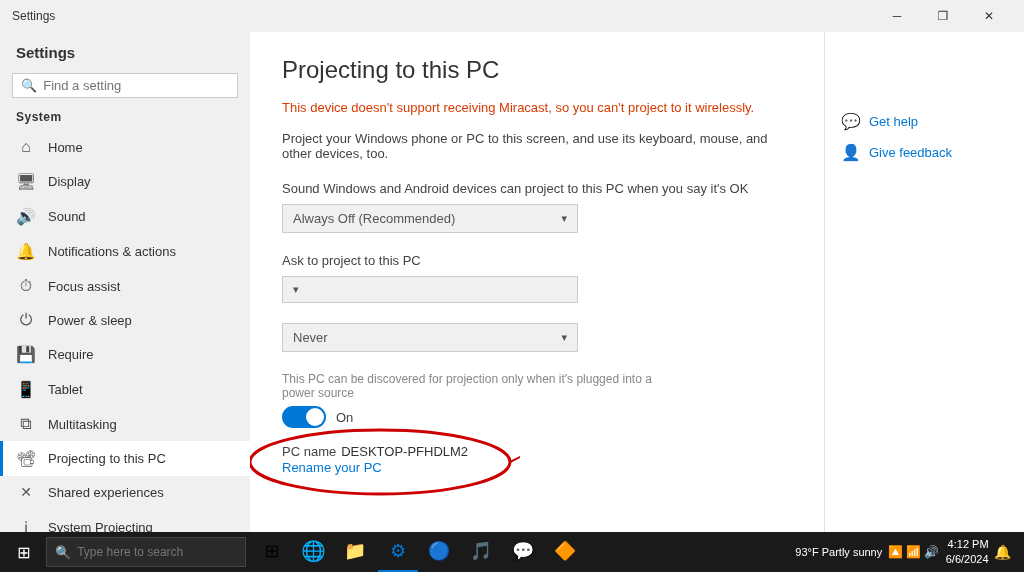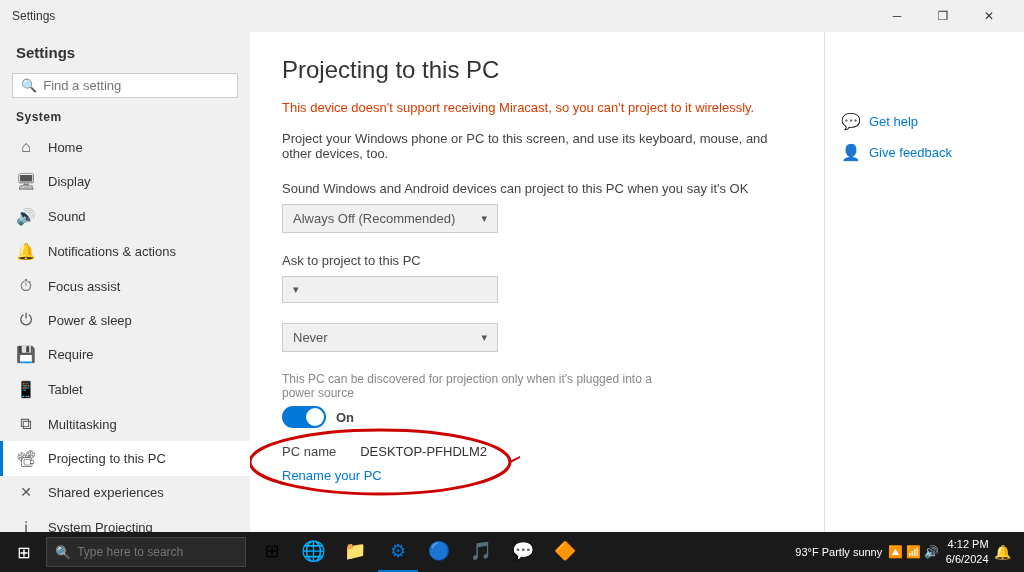--- a/index.html
+++ b/index.html
@@ -140,40 +140,39 @@
       max-width: 580px;
     }
 
     .section-label {
       font-size: 13px;
       color: #444;
       margin-bottom: 8px;
     }
 
     .dropdown-box {
-      width: 216px;
+      width: 296px;
       border: 1px solid #ccc;
       background: #f0f0f0;
       padding: 6px 10px;
       display: flex;
       align-items: center;
       justify-content: space-between;
       margin-bottom: 20px;
       color: #555;
       font-size: 13px;
       cursor: pointer;
     }
     .dropdown-arrow { font-size: 11px; color: #555; }
 
     .toggle-row {
       display: flex;
       align-items: center;
       gap: 10px;
       margin-bottom: 16px;
-      font-weight: bold;
     }
     .toggle {
       width: 44px;
       height: 22px;
       background: #0078d7;
       border-radius: 11px;
       display: flex;
       align-items: center;
       padding: 2px;
       cursor: pointer;
@@ -183,22 +182,21 @@
       width: 18px;
       height: 18px;
       background: white;
       border-radius: 50%;
     }
     .toggle-label { font-size: 13px; color: #444; }
 
     .pc-info-row {
       display: flex;
       align-items: flex-start;
-      gap: 24px;
-      margin-bottom: 8px;
+      gap: 5px;
     }
     .pc-name-label { font-size: 13px; color: #444; }
     .pc-name-value { font-size: 13px; color: #333; font-weight: 500; }
 
     .rename-link {
       color: #0078d7;
       font-size: 13px;
       cursor: pointer;
       text-decoration: none;
       text-align: right;

